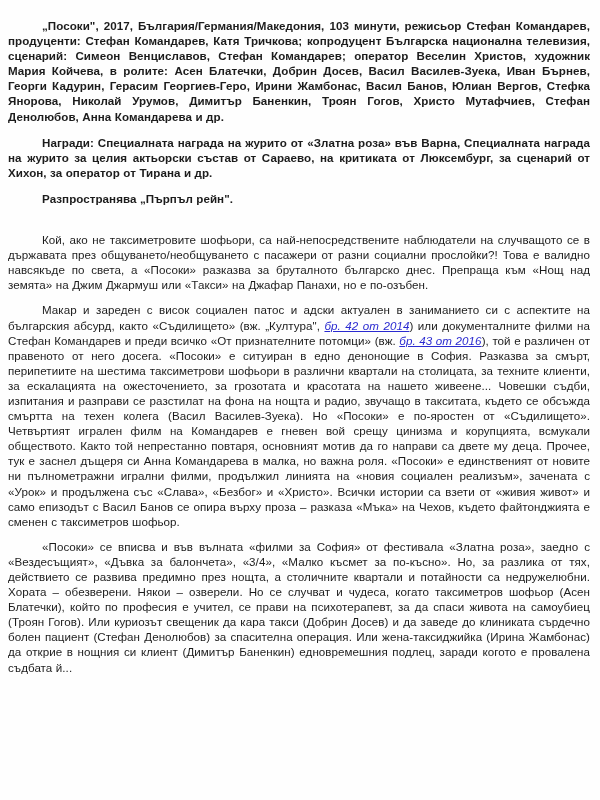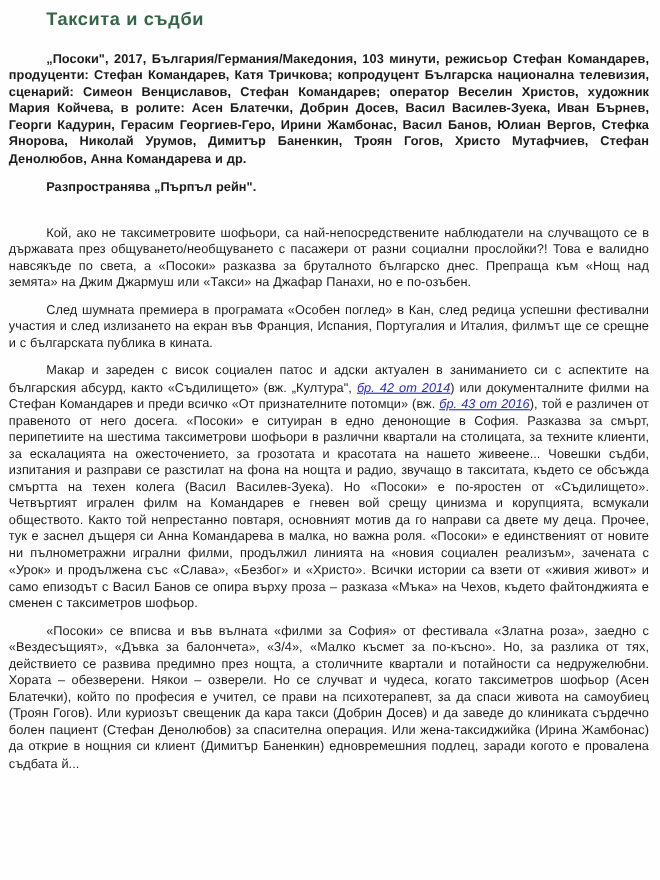--- a/index.html
+++ b/index.html
@@ -85,31 +85,30 @@
     font-style: italic;
   }
 
   .nowrap { white-space: nowrap; }
 </style>
 </head>
 <body>
 
 <div class="page">
 
-  <h1 class="article-title">Такситa и съдби</h1>
 
   <div class="body-copy">
 
     <p class="para credits">„Посоки", 2017, България/Германия/Македония, 103 минути, режисьор Стефан Командарев, продуценти: Стефан Командарев, Катя Тричкова; копродуцент Българска национална телевизия, сценарий: Симеон Венциславов, Стефан Командарев; оператор Веселин Христов, художник Мария Койчева, в ролите: Асен Блатечки, Добрин Досев, Васил Василев-Зуека, Иван Бърнев, Георги Кадурин, Герасим Георгиев-Геро, Ирини Жамбонас, Васил Банов, Юлиан Вергов, Стефка Янорова, Николай Урумов, Димитър Баненкин, Троян Гогов, Христо Мутафчиев, Стефан Денолюбов, Анна Командарева и др.</p>
 
+    <p class="para awards">Награди: Специалната награда на журито от «Златна роза» във Варна, Специалната награда на журито за целия актьорски състав от Сараево, на критиката от Люксембург, за сценарий от Хихон, за оператор от Тирана и др.</p>
 
     <p class="para distrib">Разпространява „Пърпъл рейн".</p>
 
     <p class="para review">Кой, ако не таксиметровите шофьори, са най-непосредствените наблюдатели на случващото се в държавата през общуването/необщуването с пасажери от разни социални прослойки?! Това е валидно навсякъде по света, а «Посоки» разказва за бруталното българско днес. Препраща към «Нощ над земята» на Джим Джармуш или «Такси» на Джафар Панахи, но е по-озъбен.</p>
 
-    <p class="para review">След шумната премиера в програмата «Особен поглед» в Кан, след редица успешни фестивални участия и след излизането на екран във Франция, Испания, Португалия и Италия, филмът ще се срещне и с българската публика в кината.</p>
 
     <p class="para review"><span>Макар и зареден с висок социален патос и адски актуален в заниманието си с аспектите на българския абсурд, както «Съдилището» (вж. „Култура", </span><a class="ref-link nowrap" href="#">бр. 42 от 2014</a><span>) или документалните филми на Стефан Командарев и преди всичко «От признателните потомци» (вж. </span><a class="ref-link nowrap" href="#">бр. 43 от 2016</a><span>), той е различен от правеното от него досега. «Посоки» е ситуиран в едно денонощие в София. Разказва за смърт, перипетиите на шестима таксиметрови шофьори в различни квартали на столицата, за техните клиенти, за ескалацията на ожесточението, за грозотата и красотата на нашето живеене... Човешки съдби, изпитания и разправи се разстилат на фона на нощта и радио, звучащо в такситата, където се обсъжда смъртта на техен колега (Васил Василев-Зуека). Но «Посоки» е по-яростен от «Съдилището». Четвъртият игрален филм на Командарев е гневен вой срещу цинизма и корупцията, всмукали обществото. Както той непрестанно повтаря, основният мотив да го направи са двете му деца. Прочее, тук е заснел дъщеря си Анна Командарева в малка, но важна роля. «Посоки» е единственият от новите ни пълнометражни игрални филми, продължил линията на «новия социален реализъм», зачената с «Урок» и продължена със «Слава», «Безбог» и «Христо». Всички истории са взети от «живия живот» и само епизодът с Васил Банов се опира върху проза – разказа «Мъка» на Чехов, където файтонджията е сменен с таксиметров шофьор.</span></p>
 
     <p class="para review last">«Посоки» се вписва и във вълната «филми за София» от фестивала «Златна роза», заедно с «Вездесъщият», «Дъвка за балончета», «3/4», «Малко късмет за по-късно». Но, за разлика от тях, действието се развива предимно през нощта, а столичните квартали и потайности са недружелюбни. Хората – обезверени. Някои – озверели. Но се случват и чудеса, когато таксиметров шофьор (Асен Блатечки), който по професия е учител, се прави на психотерапевт, за да спаси живота на самоубиец (Троян Гогов). Или куриозът свещеник да кара такси (Добрин Досев) и да заведе до клиниката сърдечно болен пациент (Стефан Денолюбов) за спасителна операция. Или жена-таксиджийка (Ирина Жамбонас) да открие в нощния си клиент (Димитър Баненкин) едновремешния подлец, заради когото е провалена съдбата й...</p>
 
   </div>
 </div>
 
 </body></html>

